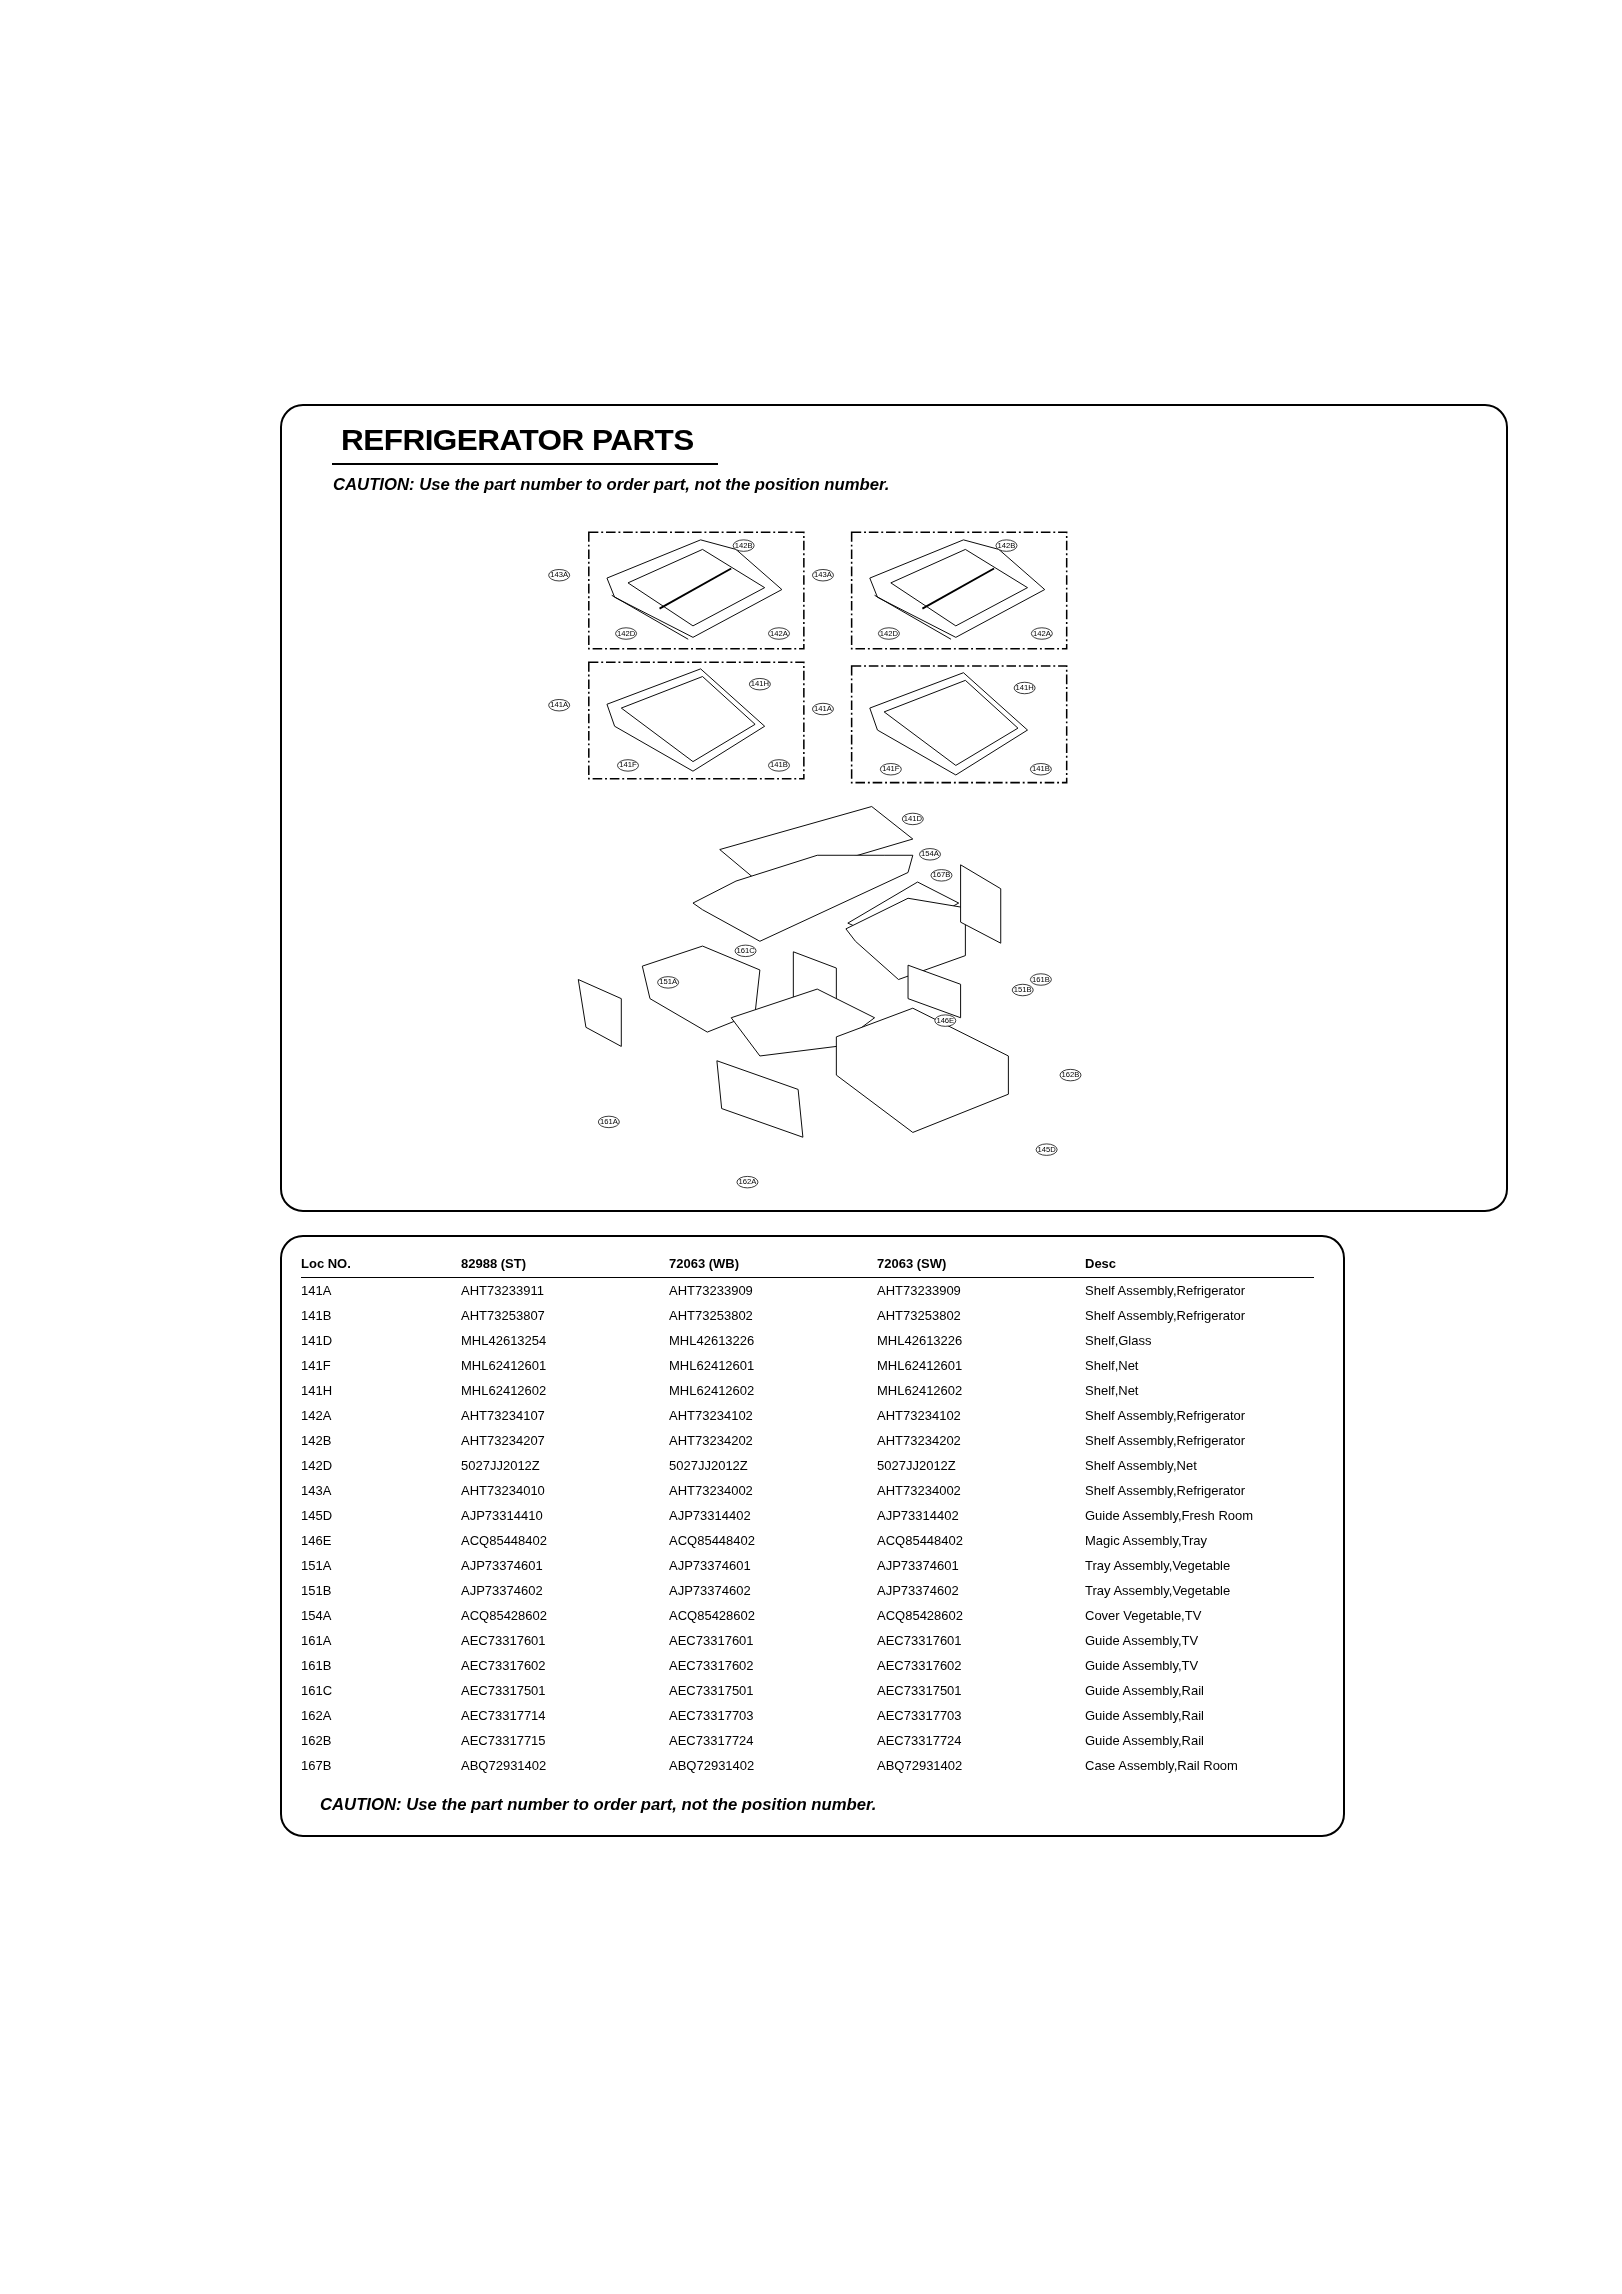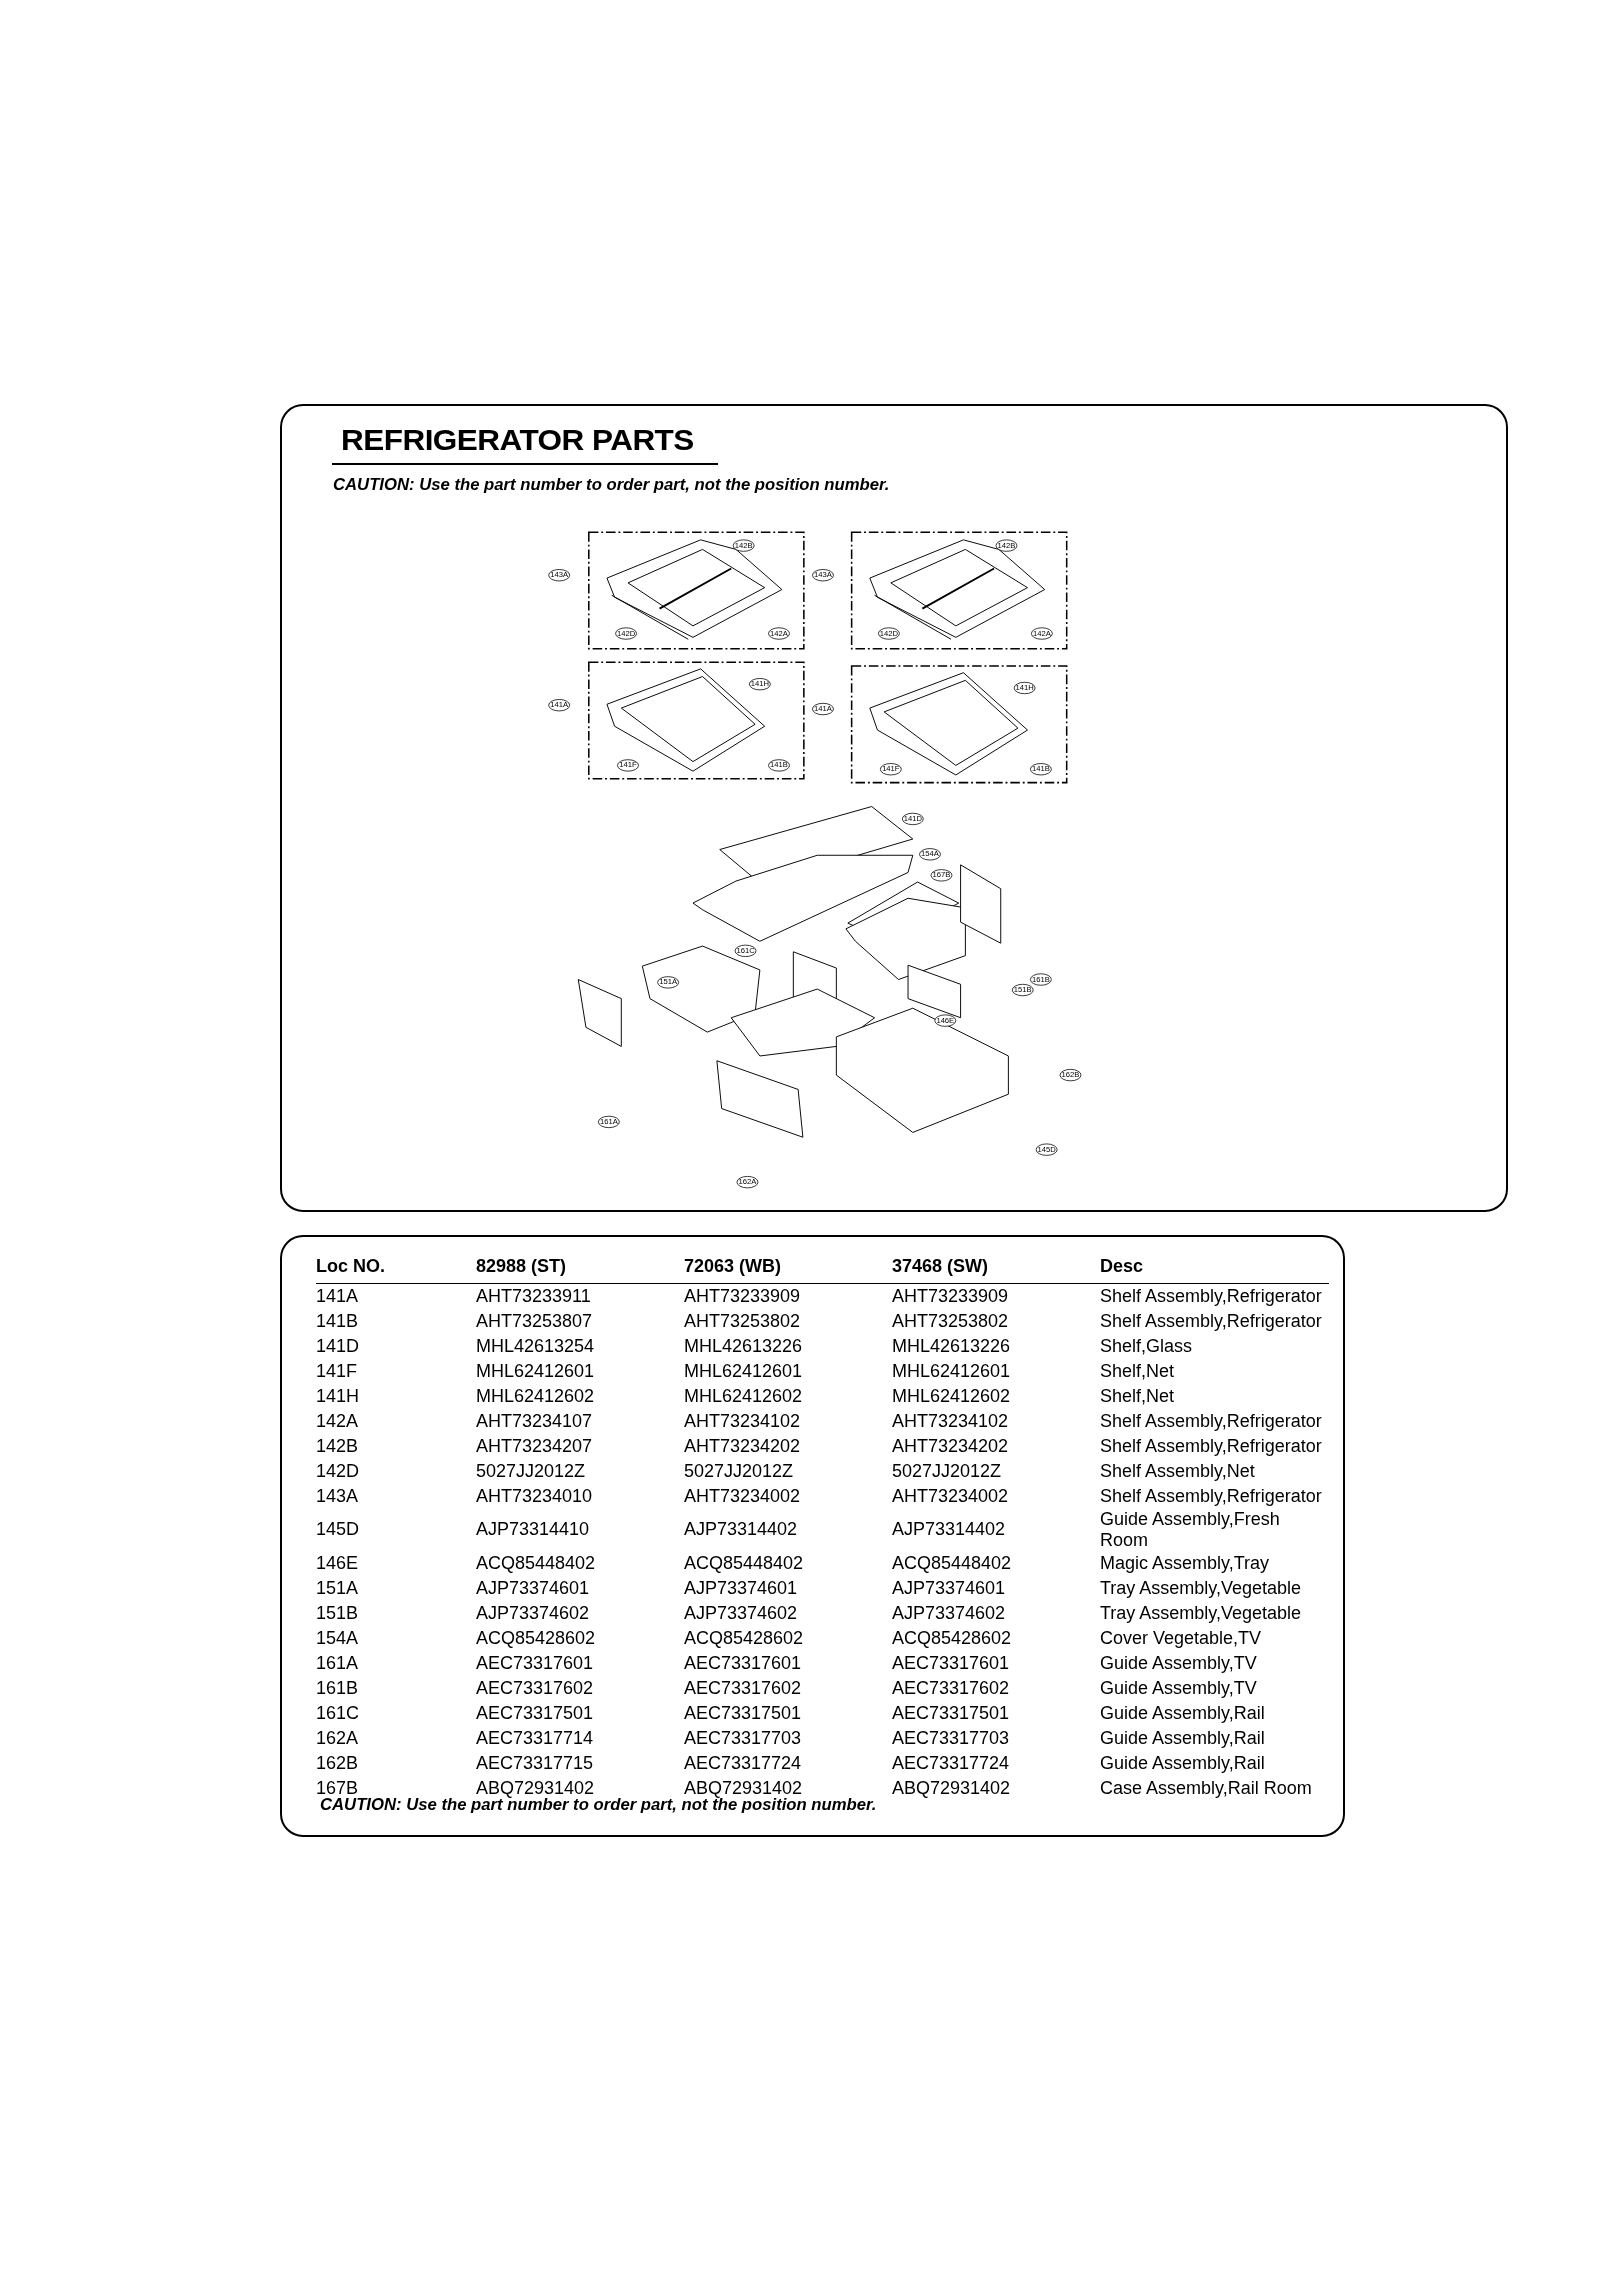--- a/index.html
+++ b/index.html
@@ -4,21 +4,21 @@
 <style>
   html, body { margin:0; padding:0; background:#ffffff; }
   body { width:1622px; height:2294px; position:relative; font-family:"Liberation Sans", sans-serif; color:#000; }
   .box { position:absolute; border:2.9px solid #000; border-radius:23px; box-sizing:border-box; }
   #box1 { left:280px; top:404px; width:1228px; height:808px; }
   #box2 { left:280px; top:1235px; width:1065px; height:602px; }
   .title { position:absolute; left:59px; top:17px; font-size:30px; font-weight:bold; letter-spacing:-0.5px; transform:scaleX(1.05); transform-origin:left; }
   .title-rule { position:absolute; left:50px; top:57px; width:386px; height:1.9px; background:#000; }
   .caution-top { position:absolute; left:51px; top:69px; font-size:16.7px; font-weight:bold; font-style:italic; }
   .diagram { position:absolute; left:0; top:0; width:1059px; height:802px; }
-  .tbl { position:absolute; left:34px; top:19px; width:1013px; border-collapse:collapse; font-size:18px; }
+  .tbl { position:absolute; left:19px; top:19px; width:1013px; border-collapse:collapse; font-size:13px; }
   .tbl th { text-align:left; font-weight:bold; padding:0 0 5.7px 0; height:13.4px; border-bottom:1.9px solid #000; }
   .tbl td { height:25px; padding:0; vertical-align:middle; }
   .c1 { width:160px; } .c2 { width:208px; } .c3 { width:208px;margin-top:44px; } .c4 { width:208px; }
   .caution-bottom { position:absolute; left:38px; top:558px; font-size:16.7px; font-weight:bold; font-style:italic; }
   svg text { font-family:"Liberation Sans", sans-serif; font-size:8px; }
 </style>
 </head>
 <body>
 
 <div id="box1" class="box">
@@ -126,21 +126,21 @@
   </svg>
 </div>
 
 <div id="box2" class="box">
   <table class="tbl">
     <thead>
       <tr>
         <th class="c1">Loc NO.</th>
         <th class="c2">82988 (ST)</th>
         <th class="c3">72063 (WB)</th>
-        <th class="c4">37468 (SW)</th>
+        <th class="c4">72063 (SW)</th>
         <th>Desc</th>
       </tr>
     </thead>
     <tbody id="tbody">
         <tr>
           <td>141A</td>
           <td>AHT73233911</td>
           <td>AHT73233909</td>
           <td>AHT73233909</td>
           <td>Shelf Assembly,Refrigerator</td>

